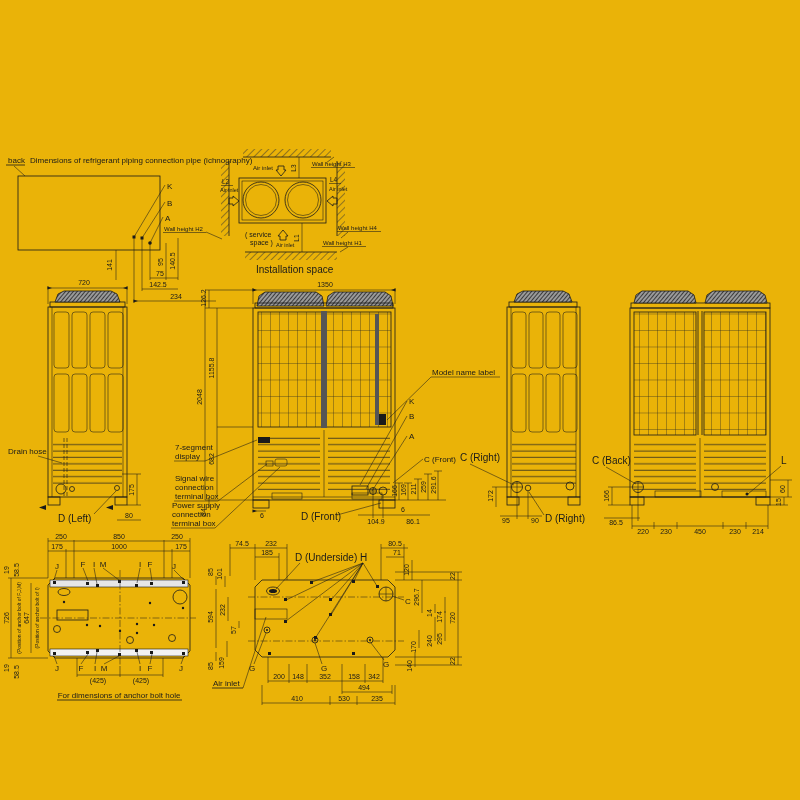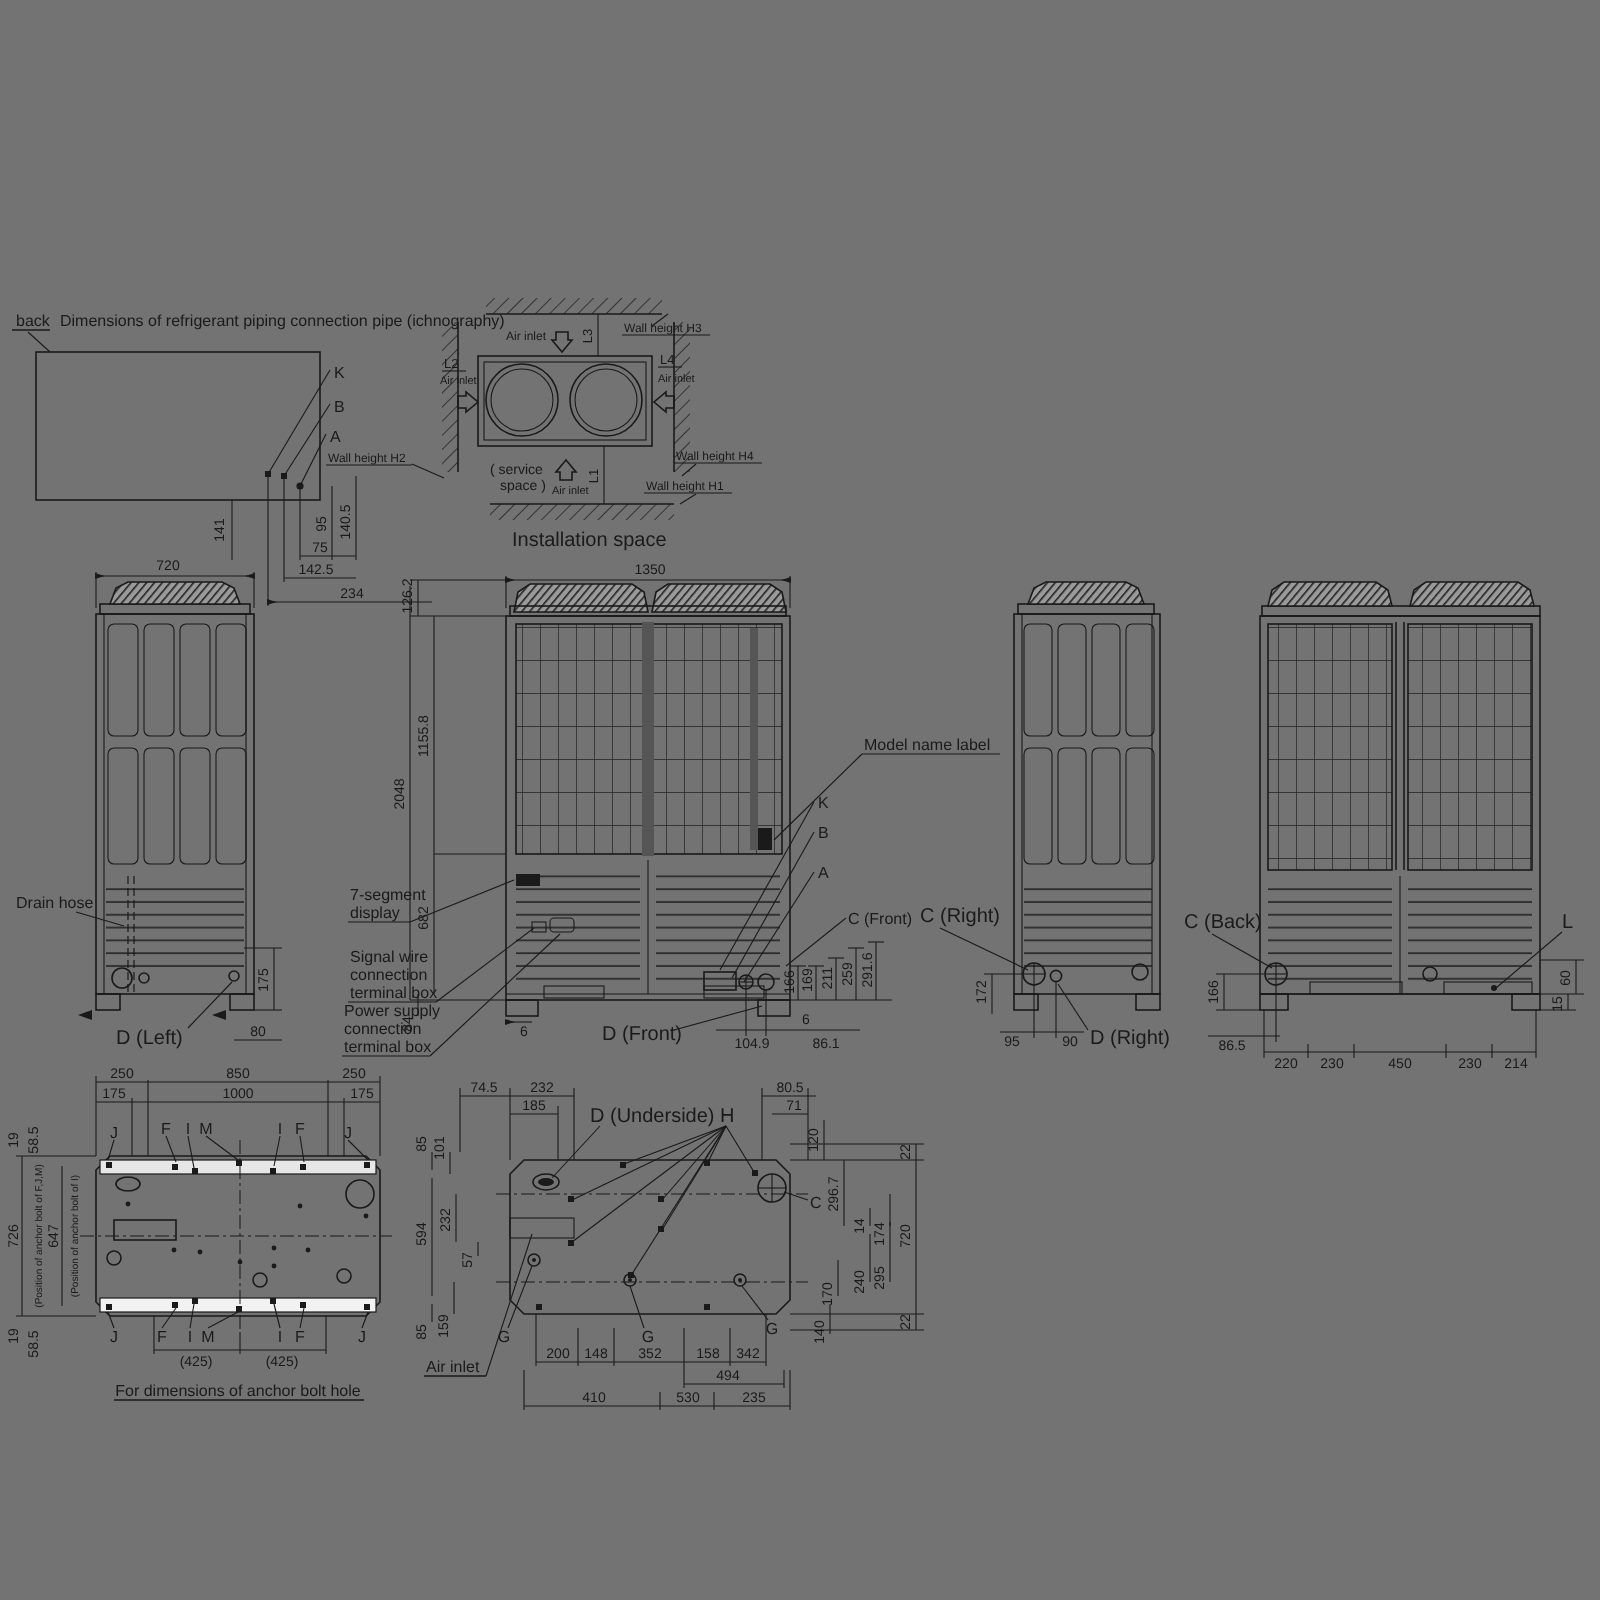--- a/index.html
+++ b/index.html
@@ -1,16 +1,16 @@
 <!DOCTYPE html>
 <html><head>
 <meta charset="utf-8">
 <style>
   html,body{margin:0;padding:0;background:#fff;}
-  .page{width:800px;height:800px;background:#737373;position:relative;font-family:"Liberation Sans",sans-serif;}
+  .page{width:800px;height:800px;background:#eab308;position:relative;font-family:"Liberation Sans",sans-serif;}
   svg{display:block;}
   svg text{font-family:"Liberation Sans",sans-serif;font-size:7px;fill:#1a1a1a;}
   text.cap{font-size:10px;}
   text.lbl{font-size:8px;}
   text.tiny{font-size:5px;}
   text.mid{text-anchor:middle;}
   .ln{stroke:#1a1a1a;stroke-width:.8;fill:none;}
   .thin{stroke:#1a1a1a;stroke-width:.55;fill:none;}
   .dash{stroke:#1a1a1a;stroke-width:.6;fill:none;stroke-dasharray:4 2;}
   .cdash{stroke:#1a1a1a;stroke-width:.5;fill:none;stroke-dasharray:7 2 1.5 2;}

